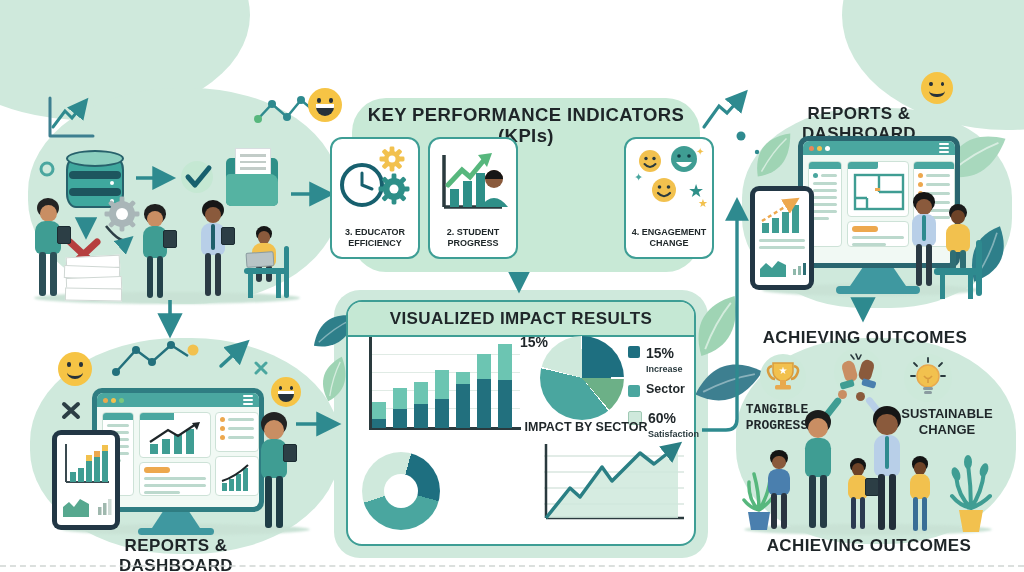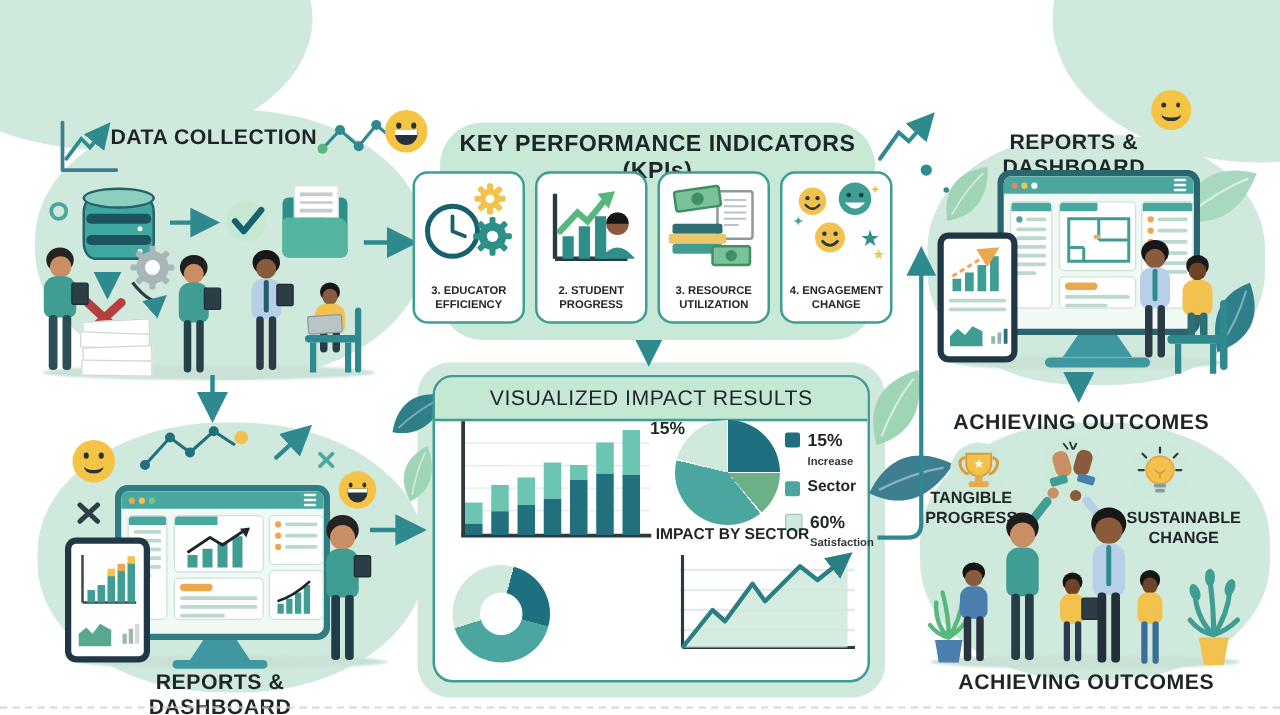--- a/index.html
+++ b/index.html
@@ -11,21 +11,21 @@
   .h1{position:absolute;font-weight:800;color:#1e2528;text-align:center;letter-spacing:.4px;line-height:1.15;}
   .kpi-panel{position:absolute;left:352px;top:98px;width:348px;height:174px;background:#c8e9d6;border-radius:34px;}
   .kcard{position:absolute;top:137px;width:90px;height:122px;background:#fff;border:2.5px solid #3e9e95;
          border-radius:12px;box-sizing:border-box;}
   .kcard .klabel{position:absolute;left:2px;right:2px;bottom:8px;font-size:9px;font-weight:800;
          text-align:center;line-height:1.25;color:#20282a;}
   .kicon{position:absolute;left:0;top:4px;width:85px;height:80px;}
   .vz-panel{position:absolute;left:346px;top:300px;width:350px;height:246px;background:#fff;
             border:2.5px solid #3e9e95;border-radius:16px;box-sizing:border-box;overflow:hidden;}
   .vz-head{height:33px;background:#c5e8d4;border-bottom:2.5px solid #3e9e95;display:flex;
-           align-items:center;justify-content:center;font-weight:400;font-size:17px;letter-spacing:.4px;}
+           align-items:center;justify-content:center;font-weight:700;font-size:17px;letter-spacing:.4px;}
   .bars{position:absolute;left:372px;top:340px;width:146px;height:88px;display:flex;align-items:flex-end;gap:7px;}
   .bar{width:14px;display:flex;flex-direction:column;justify-content:flex-end;}
   .bar .lt{background:#6cc5b2;} .bar .dk{background:#22707e;}
   .grid{position:absolute;left:370px;width:150px;height:0;border-top:1.5px solid #e0ebe5;}
   .axisv{position:absolute;background:#2a3a3e;}
   .pie{position:absolute;left:540px;top:336px;width:84px;height:84px;border-radius:50%;}
   .donut{position:absolute;left:362px;top:452px;width:78px;height:78px;border-radius:50%;}
   .donut .hole{position:absolute;left:22px;top:22px;width:34px;height:34px;border-radius:50%;background:#fff;}
   .legend{position:absolute;left:628px;top:344px;width:76px;}
   .lg-row{display:flex;gap:6px;margin-bottom:9px;align-items:flex-start;}
@@ -172,21 +172,20 @@
     <path d="M70,242 L97,267 M97,242 L70,267" stroke="#b63f3f" stroke-width="7" stroke-linecap="round"></path>
 
     <path d="M556,352 L572,363" stroke="#2a3a3e" stroke-width="1.6"></path>
     <path d="M627,361 L603,373" stroke="#2a3a3e" stroke-width="1.6"></path>
     <path d="M627,408 L606,394" stroke="#2a3a3e" stroke-width="1.6"></path>
 
     <circle cx="47" cy="169" r="6" fill="none" stroke="#4aa69f" stroke-width="3"></circle>
   </svg>
 
   <div class="h1" style="left:62px;top:100px;width:218px;font-size:17px;">
-    <div>DATA COLLECTION</div>
   </div>
 
   <div class="abs" style="left:66px;top:150px;width:58px;height:64px;">
     <div class="abs" style="left:0;top:6px;width:58px;height:52px;background:#3fa89e;border-radius:10px/14px;border:2px solid #27616b;box-sizing:border-box;"></div>
     <div class="abs" style="left:0;top:0;width:58px;height:17px;background:#8ccfbf;border-radius:50%;border:2px solid #27616b;box-sizing:border-box;"></div>
     <div class="abs" style="left:3px;top:21px;width:52px;height:8px;background:#1d555e;border-radius:4px;"></div>
     <div class="abs" style="left:3px;top:38px;width:52px;height:8px;background:#1d555e;border-radius:4px;"></div>
     <div class="abs" style="left:44px;top:31px;width:4px;height:4px;background:#fff;border-radius:50%;"></div>
     <div class="abs" style="left:44px;top:49px;width:4px;height:4px;background:#fff;border-radius:50%;"></div>
   </div>
@@ -258,36 +257,20 @@
       <rect x="33" y="38" width="9" height="26" fill="#2e8f88"></rect>
       <rect x="46" y="30" width="9" height="34" fill="#2e8f88"></rect>
       <path d="M18,42 L32,27 L40,34 L54,17" stroke="#57b77d" stroke-width="5" fill="none" stroke-linecap="round"></path>
       <path d="M48,12 L62,10 L57,24 z" fill="#57b77d"></path>
       <circle cx="64" cy="36" r="9" fill="#8a5a3c"></circle>
       <path d="M55,36 a9,9 0 0 1 18,0 z" fill="#161616"></path>
       <path d="M50,64 q14,-18 28,0 z" fill="#2e8f88"></path>
     </svg>
     <div class="klabel"><span>2. STUDENT</span><br><span>PROGRESS</span></div>
   </div>
-  <div class="kcard" style="left:526px;">
-    <svg class="kicon" viewBox="0 0 85 80">
-      <rect x="46" y="10" width="28" height="38" rx="2" fill="#fff" stroke="#8a9ba0" stroke-width="2"></rect>
-      <path d="M51,17 h18 M51,22 h18 M51,27 h18 M51,32 h18 M51,37 h12" stroke="#b9c4c6" stroke-width="1.6"></path>
-      <g transform="rotate(-8 30 16)">
-          <rect x="12" y="8" width="36" height="16" rx="2" fill="#7bc29a" stroke="#3f8f63" stroke-width="2"></rect>
-          <circle cx="30" cy="16" r="5" fill="#3f8f63"></circle>
-        </g>
-      <rect x="10" y="36" width="40" height="8" rx="2" fill="#2e6e74"></rect>
-      <rect x="7" y="44" width="46" height="8" rx="2" fill="#e8c86a"></rect>
-      <rect x="10" y="52" width="40" height="8" rx="2" fill="#3f9d93"></rect>
-      <rect x="42" y="54" width="30" height="15" rx="2" fill="#7bc29a" stroke="#3f8f63" stroke-width="2"></rect>
-      <circle cx="57" cy="61.5" r="4.5" fill="#3f8f63"></circle>
-    </svg>
-    <div class="klabel"><span>3. RESOURCE</span><br><span>UTILIZATION</span></div>
-  </div>
   <div class="kcard" style="left:624px;">
     <svg class="kicon" viewBox="0 0 85 80">
       <circle cx="24" cy="18" r="11" fill="#f2c14e"></circle>
       <circle cx="20" cy="15.5" r="1.7" fill="#2a3a3e"></circle>
         <circle cx="28" cy="15.5" r="1.7" fill="#2a3a3e"></circle>
       <path d="M18.5,21 q5.5,6 11,0" stroke="#2a3a3e" stroke-width="2" fill="none" stroke-linecap="round"></path>
       <circle cx="58" cy="16" r="13" fill="#3f9d93"></circle>
       <circle cx="53" cy="13" r="1.8" fill="#123c44"></circle>
         <circle cx="63" cy="13" r="1.8" fill="#123c44"></circle>
       <path d="M50,19 q8,10 16,0 z" fill="#fff"></path>
@@ -581,21 +564,21 @@
   <div class="circ-icon" style="left:904px;top:354px;width:48px;height:48px;">
     <svg style="left:0;top:0;width:48px;height:48px;" viewBox="0 0 48 48">
       <path d="M24,4 V8 M10,9 l3,3 M38,9 l-3,3 M7,22 h4 M41,22 h-4" stroke="#2a3a3e" stroke-width="1.8" stroke-linecap="round"></path>
       <circle cx="24" cy="22" r="11" fill="#f2c14e" stroke="#e8a94e" stroke-width="1.5"></circle>
       <path d="M20,22 q4,5 8,0 M24,25 v4" stroke="#d99c3e" stroke-width="1.6" fill="none"></path>
       <rect x="19" y="33" width="10" height="3" rx="1.5" fill="#8a9ba0"></rect>
       <rect x="20" y="37" width="8" height="3" rx="1.5" fill="#8a9ba0"></rect>
     </svg>
   </div>
 
-  <div class="badge" style="left:734px;top:390px;width:86px;">
+  <div class="badge" style="left:734px;top:402px;width:86px;font-family:Liberation Mono, monospace;">
     <span>TANGIBLE</span><br><span>PROGRESS</span>
   </div>
   <div class="badge" style="left:898px;top:406px;width:98px;">
     <span>SUSTAINABLE</span><br><span>CHANGE</span>
   </div>
 
   <svg class="abs" style="left:740px;top:466px;width:38px;height:66px;" viewBox="0 0 38 66">
     <path d="M19,44 Q8,34 9,16 M19,44 Q28,30 30,14 M19,44 Q19,26 14,8 M19,44 Q26,40 34,30 M19,44 Q10,42 4,34" stroke="#57b77d" stroke-width="3.5" fill="none" stroke-linecap="round"></path>
     <path d="M8,46 h22 l-3,18 h-16 z" fill="#4a7fae"></path>
   </svg>

